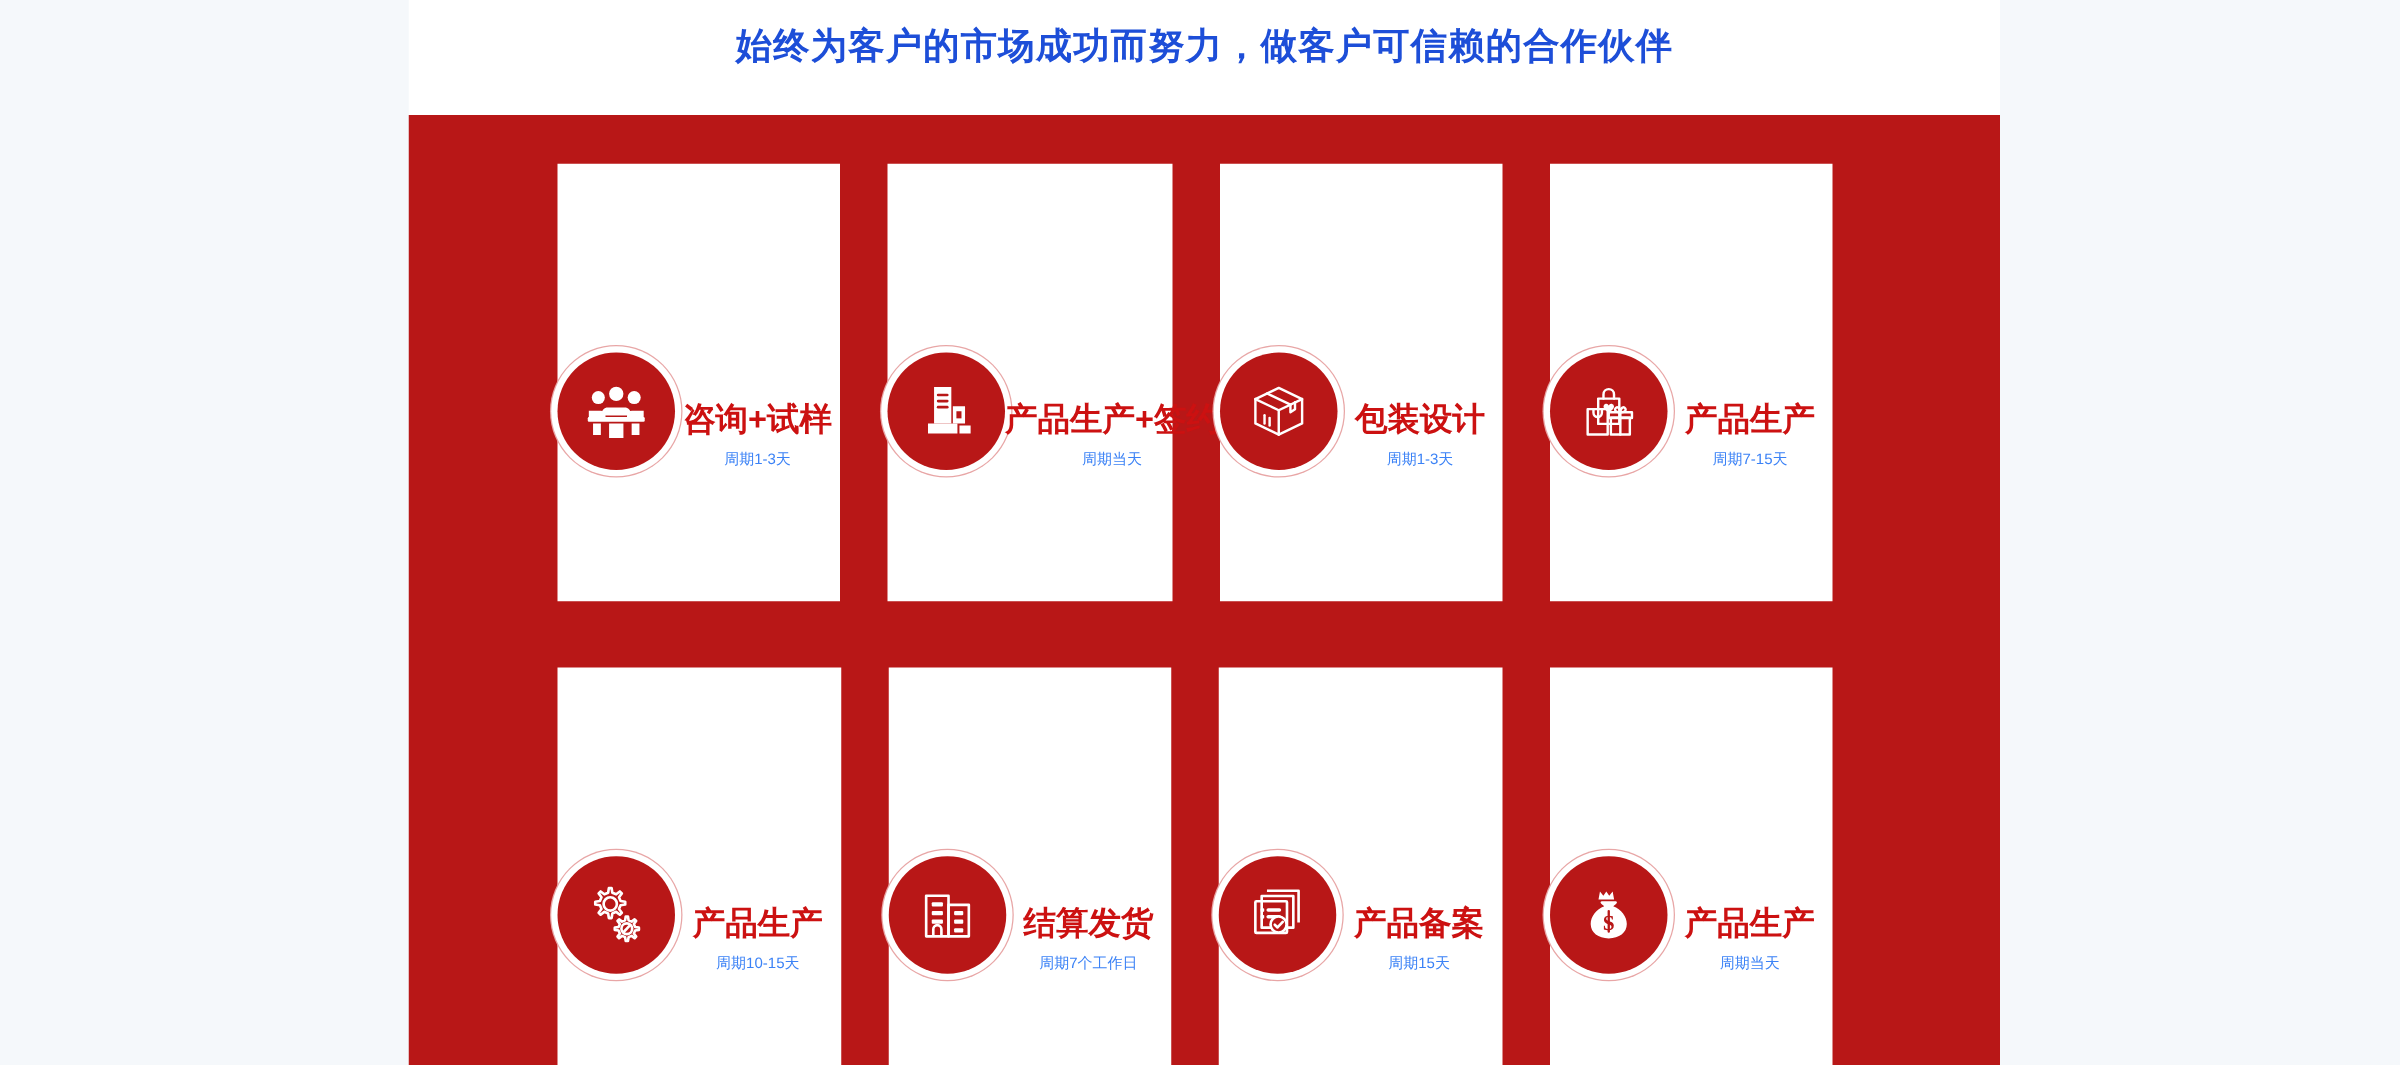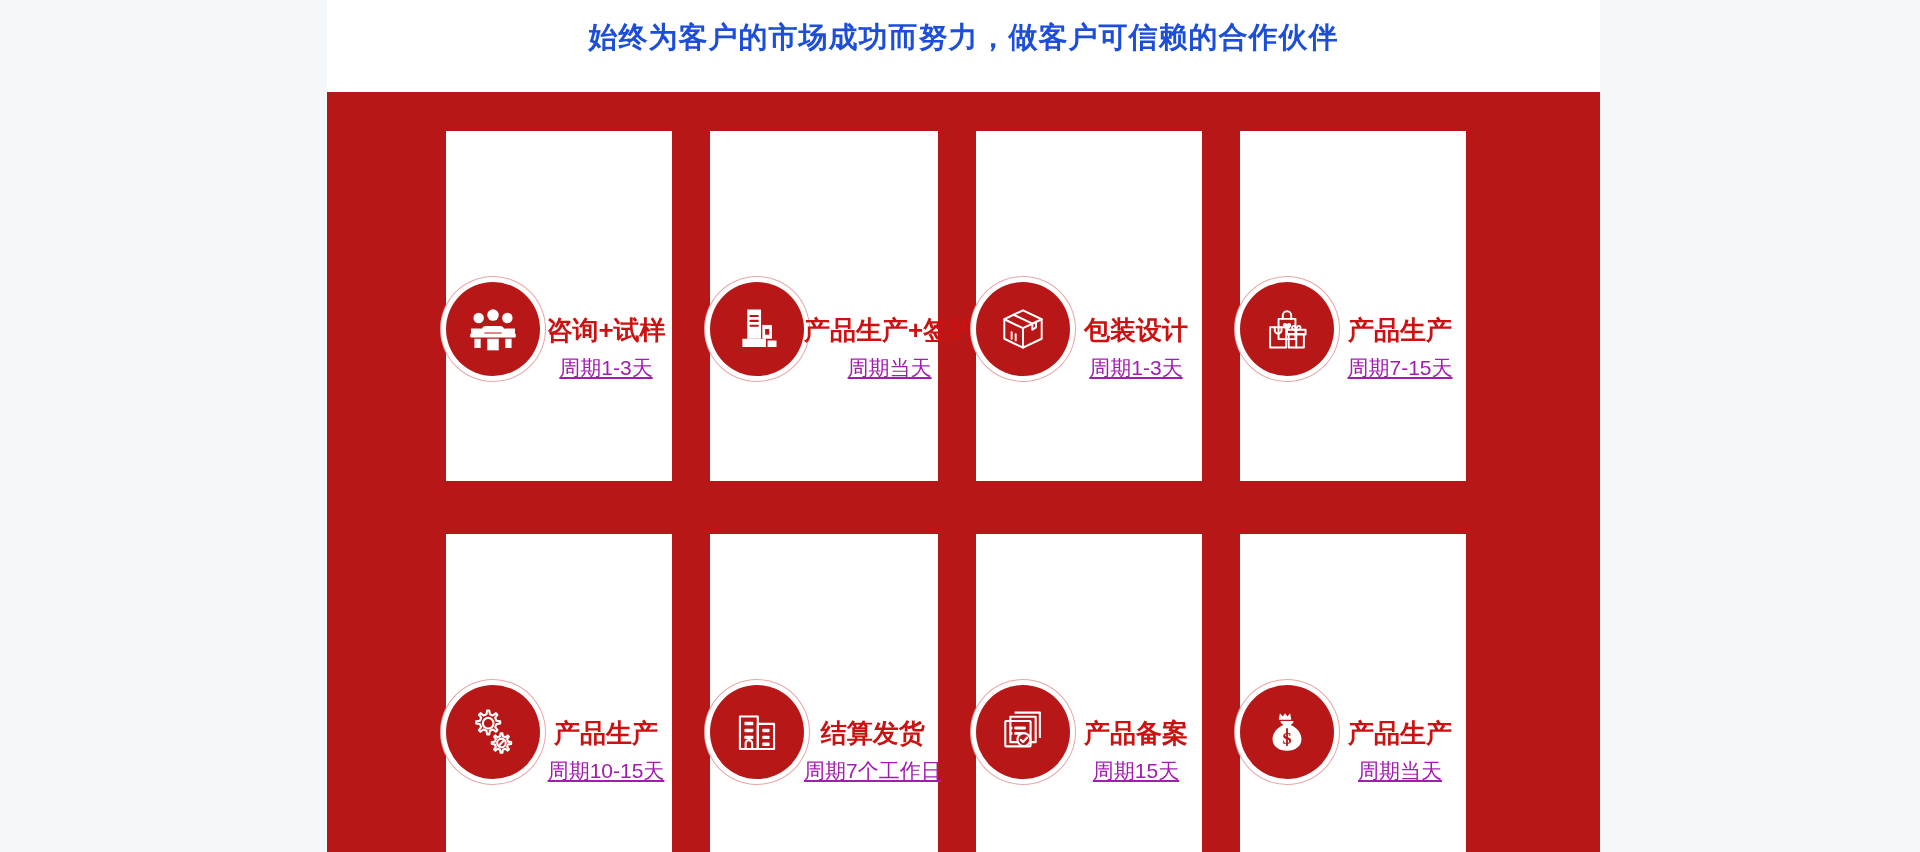--- a/index.html
+++ b/index.html
@@ -99,26 +99,25 @@
   }
   .card-title {
     font-size: 26px;
     font-weight: 700;
     color: #cc1111;
     line-height: 1.15;
     white-space: nowrap;
   }
   .card-sub {
     margin-top: 9px;
-    font-size: 21px;
+    font-size: 12px;
     font-weight: 400;
-    color: #a21caf;
+    color: #3b82f6;
     line-height: 1.2;
     white-space: nowrap;
-    text-decoration: underline;
   }
 </style>
 </head>
 <body>
 
 <div id="page">
 
   <div id="header-band">
     <div id="header-title">始终为客户的市场成功而努力，做客户可信赖的合作伙伴</div>
   </div>

